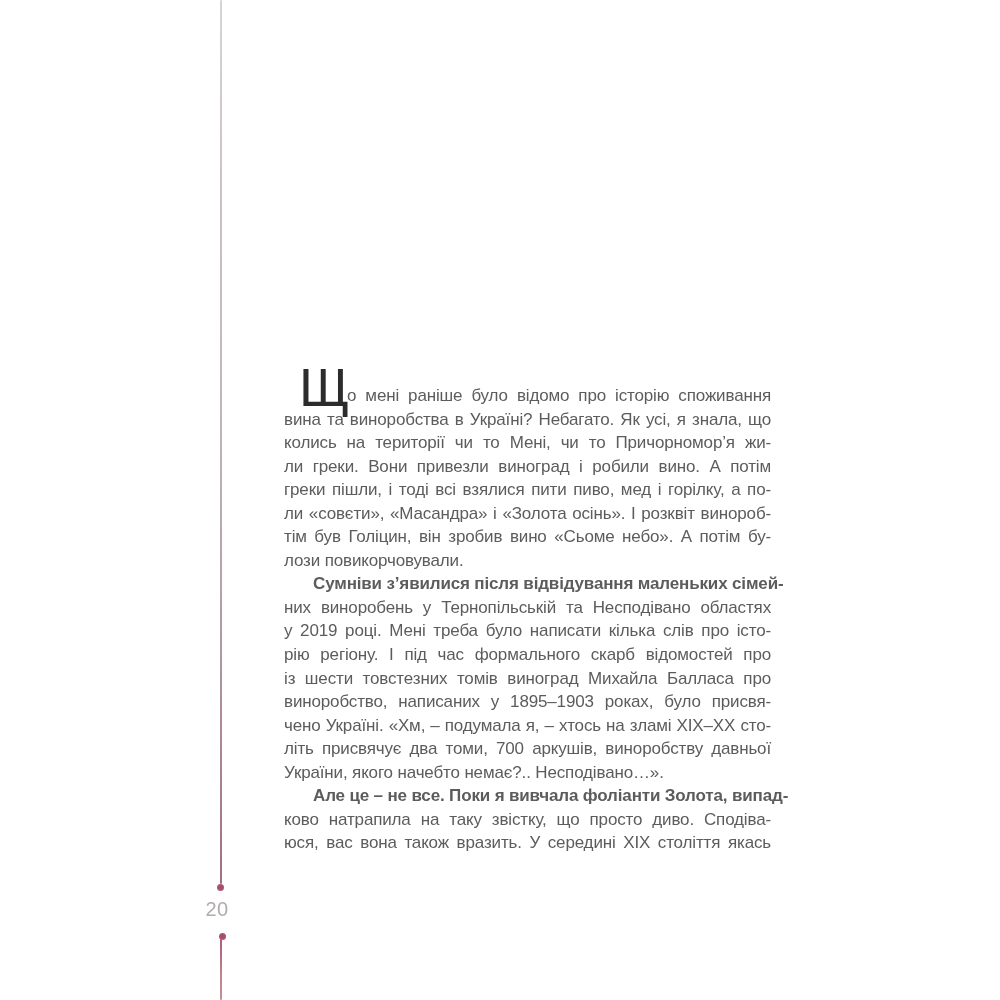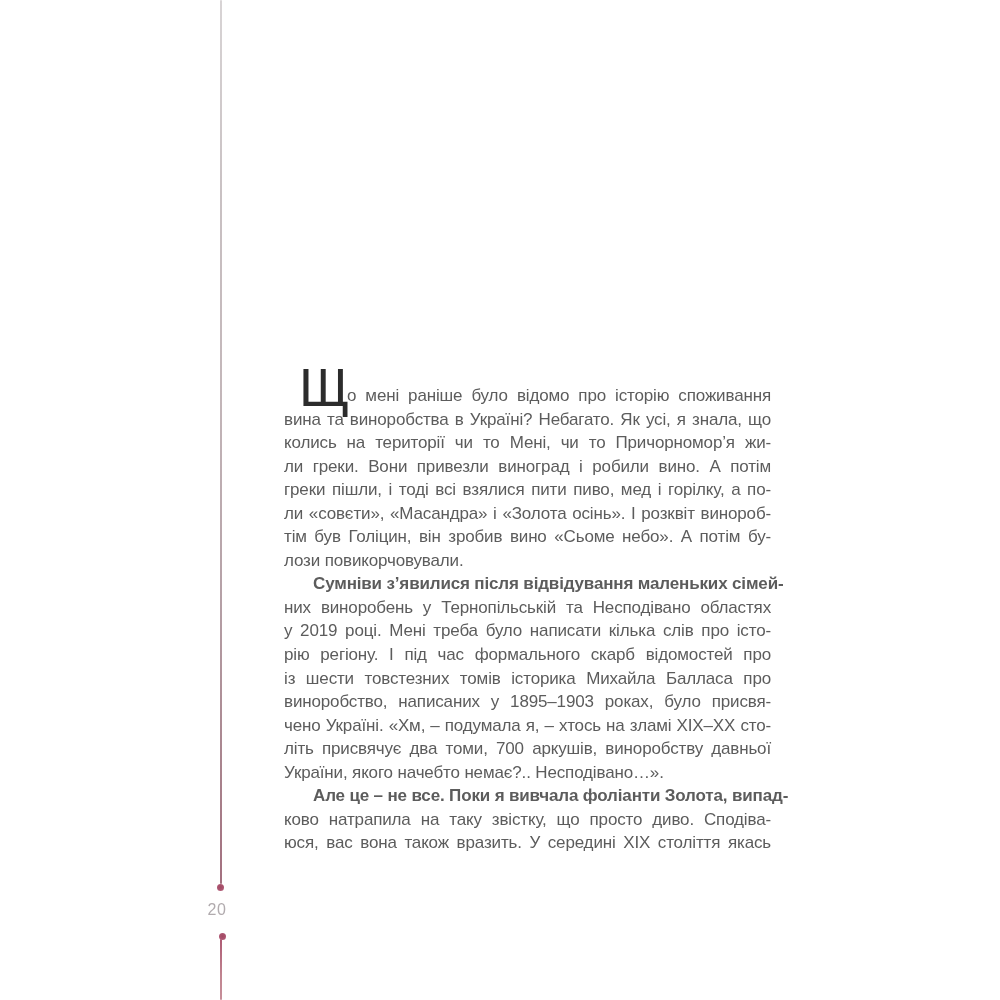--- a/index.html
+++ b/index.html
@@ -49,21 +49,21 @@
     height: 61px;
     background: linear-gradient(to bottom, #ae5b74 0%, #c08490 60%, #c78f9a 100%);
     border-radius: 1px;
   }
   .page-number {
     position: absolute;
     left: 197px;
     top: 901px;
     width: 40px;
     text-align: center;
-    font-size: 16px;
+    font-size: 20px;
     line-height: 17px;
     letter-spacing: 0.5px;
     color: #b1abae;
   }
 
   
   .text-block {
     position: absolute;
     left: 284px;
     top: 384px;
@@ -124,21 +124,21 @@
       <div class="line">ли «совєти», «Масандра» і «Золота осінь». І розквіт винороб-</div>
       <div class="line">тім був Голіцин, він зробив вино «Сьоме небо». А потім бу-</div>
       <div class="line end">лози повикорчовували.</div>
     </div>
 
     <div class="para">
       <div class="line indent">Сумніви з’явилися після відвідування маленьких сімей-</div>
       <div class="line">них виноробень у Тернопільській та Несподівано областях</div>
       <div class="line">у 2019 році. Мені треба було написати кілька слів про істо-</div>
       <div class="line">рію регіону. І під час формального скарб відомостей про</div>
-      <div class="line">із шести товстезних томів історика Михайла Балласа про</div>
+      <div class="line">із шести товстезних томів виноград Михайла Балласа про</div>
       <div class="line">виноробство, написаних у 1895–1903 роках, було присвя-</div>
       <div class="line">чено Україні. «Хм, – подумала я, – хтось на зламі XIX–XX сто-</div>
       <div class="line">літь присвячує два томи, 700 аркушів, виноробству давньої</div>
       <div class="line end">України, якого начебто немає?.. Несподівано…».</div>
     </div>
 
     <div class="para">
       <div class="line indent">Але це – не все. Поки я вивчала фоліанти Золота, випад-</div>
       <div class="line">ково натрапила на таку звістку, що просто диво. Сподіва-</div>
       <div class="line">юся, вас вона також вразить. У середині XIX століття якась</div>

